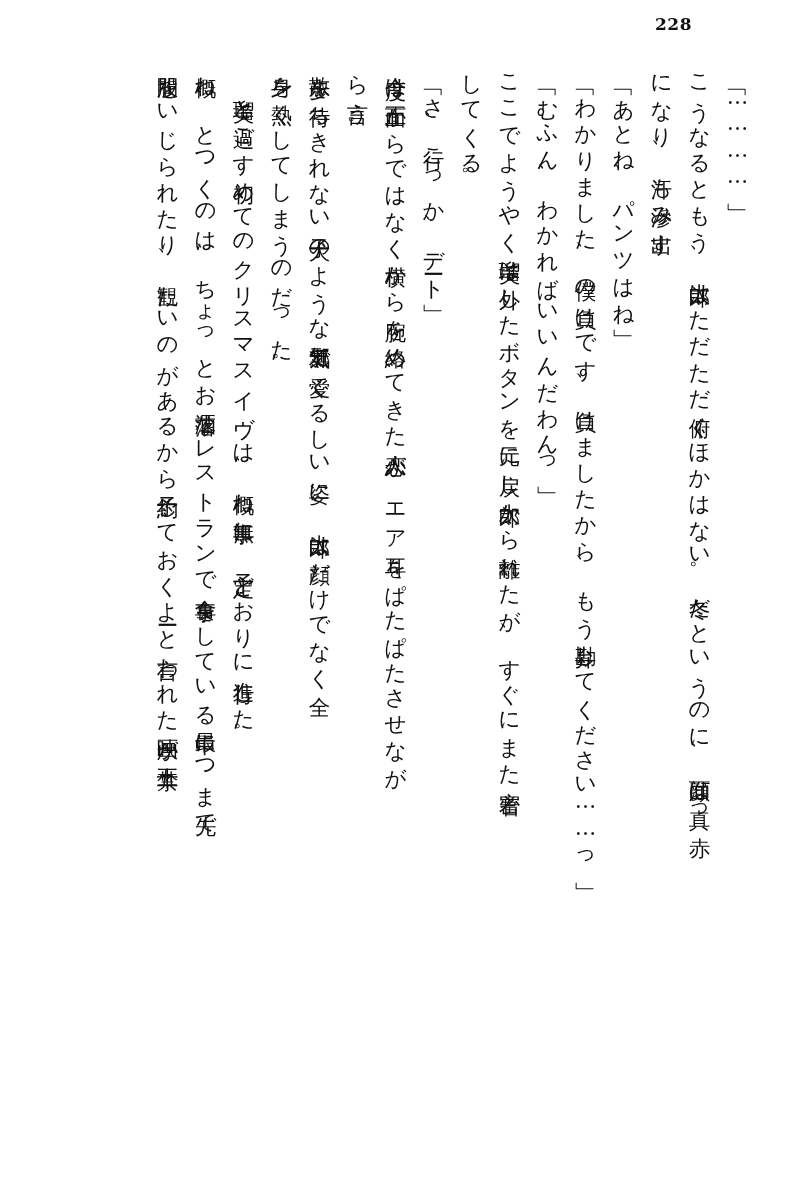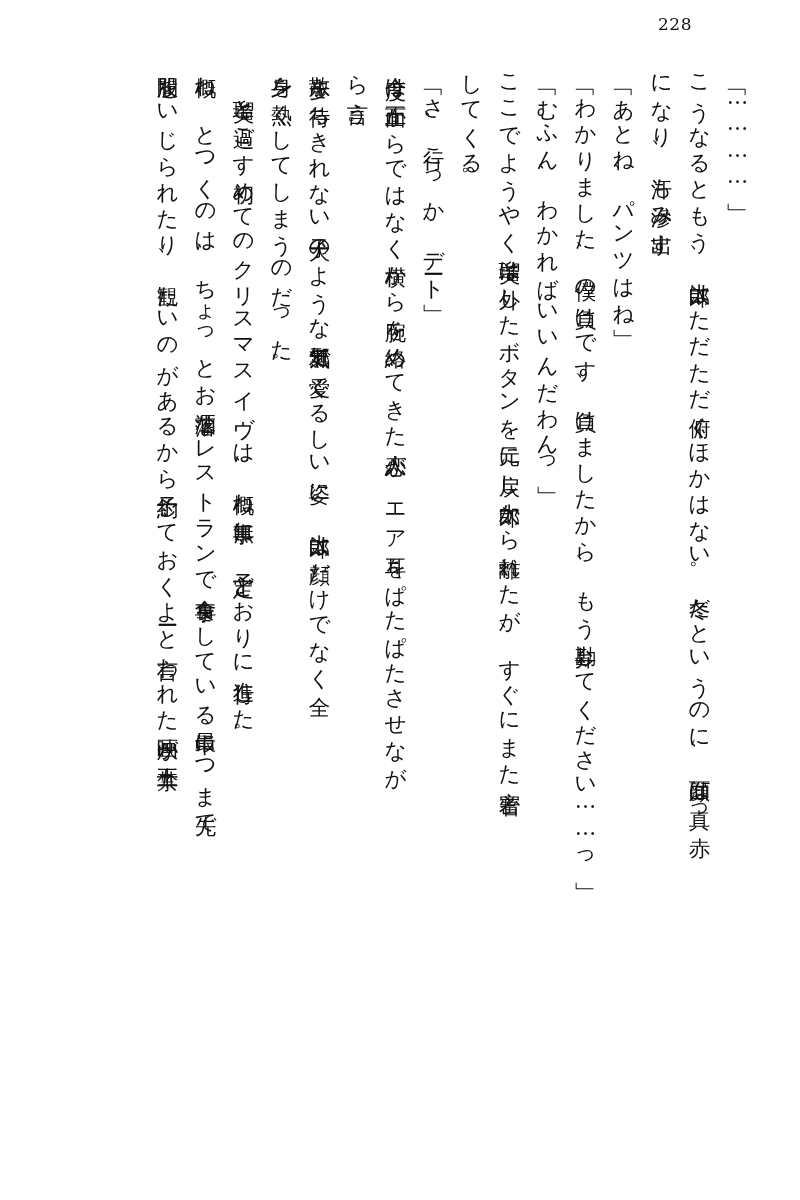--- a/index.html
+++ b/index.html
@@ -14,21 +14,21 @@
     background: #ffffff;
     overflow: hidden;
     font-family: "DejaVu Serif", "Liberation Serif", serif;
     color: #111111;
   }
   .page-number {
     position: absolute;
     top: 14px;
     right: 108px;
     font-size: 17px;
-    font-weight: normal;
+    font-weight: bold;
     font-family: "DejaVu Serif", "Liberation Serif", serif;
     letter-spacing: 0.5px;
   }
   .text-body {
     position: absolute;
     top: 60px;
     right: 52px;
     left: 52px;
     bottom: 40px;
     display: flex;

